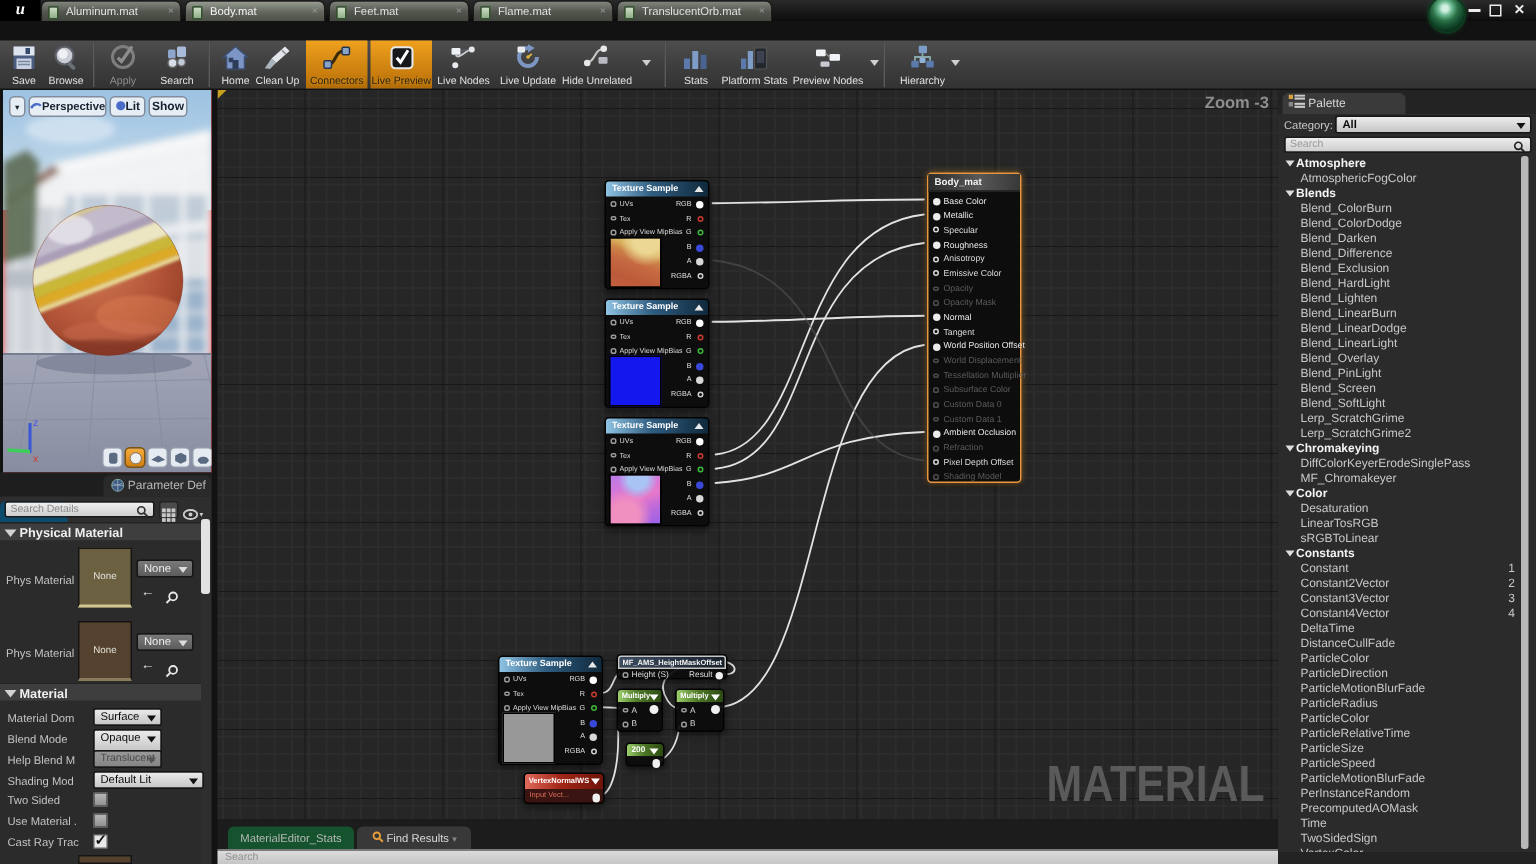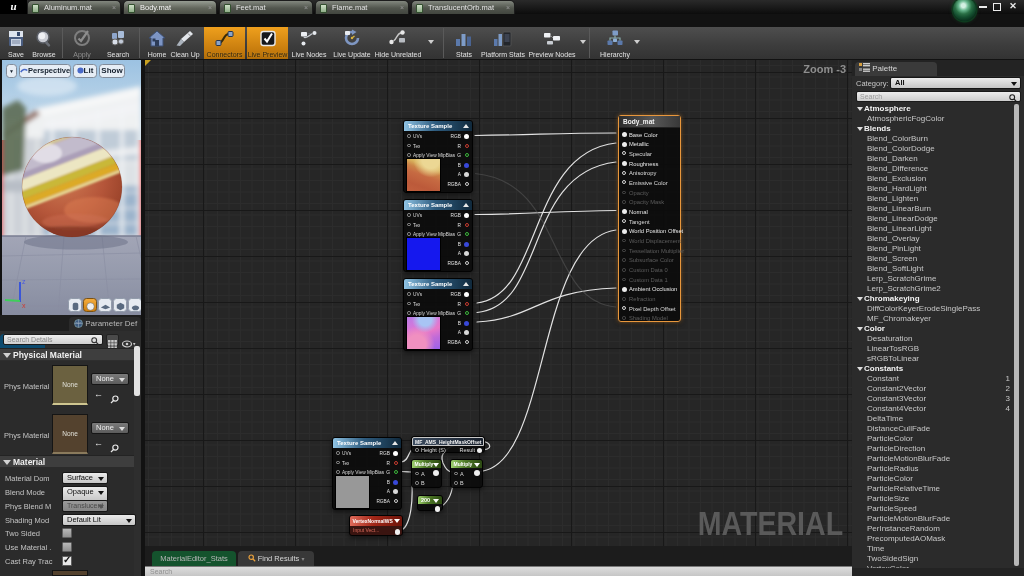--- a/index.html
+++ b/index.html
@@ -374,21 +374,21 @@
 <div class="abs" style="left:94px;top:123px;color:#e8e8e8;font-size:9px;font-weight:bold">←</div>
 <div class="abs" style="left:110px;top:124px"><svg width="9" height="9" viewBox="0 0 9 9">
           <circle cx="5.4" cy="3.6" r="2.6" fill="none" stroke="#e8e8e8" stroke-width="1.2"></circle>
           <path d="M3.4 5.6 L1 8" stroke="#e8e8e8" stroke-width="1.3"></path>
         </svg></div>
 <div class="sect" style="top:140px"><span class="tri" style="left:3px;top:4px"></span>Material</div>
 <div class="plabel" style="left:5px;top:159px">Material Dom</div>
 <div class="dd" style="left:62px;top:157px;width:46px;height:12px;overflow:hidden;">Surface<span class="dar"></span></div>
 <div class="plabel" style="left:5px;top:173px">Blend Mode</div>
 <div class="dd" style="left:62px;top:171px;width:46px;height:16px;overflow:hidden;">Opaque<span class="dar"></span></div>
-<div class="plabel" style="left:5px;top:187px">Phys Blend M</div>
+<div class="plabel" style="left:5px;top:187px">Help Blend M</div>
 <div class="dd" style="left:62px;top:185px;width:46px;height:12px;overflow:hidden;background:linear-gradient(#9a9a9a,#858585);color:#4a4a4a;font-size:7px">Translucent<span class="dar" style="border-top-color:#555"></span></div>
 <div class="plabel" style="left:5px;top:201px">Shading Mod</div>
 <div class="dd" style="left:62px;top:199px;width:74px;height:12px;overflow:hidden;">Default Lit<span class="dar"></span></div>
 <div class="plabel" style="left:5px;top:214px">Two Sided</div>
 <div class="chk" style="left:62px;top:213px;"></div>
 <div class="plabel" style="left:5px;top:228px">Use Material .</div>
 <div class="chk" style="left:62px;top:227px;"></div>
 <div class="plabel" style="left:5px;top:242px">Cast Ray Trac</div>
 <div class="chk" style="left:62px;top:241px;background:#e8e8e8">
         <span style="position:absolute;left:0px;top:-3px;color:#111;font-size:10px;font-weight:bold">✓</span>

